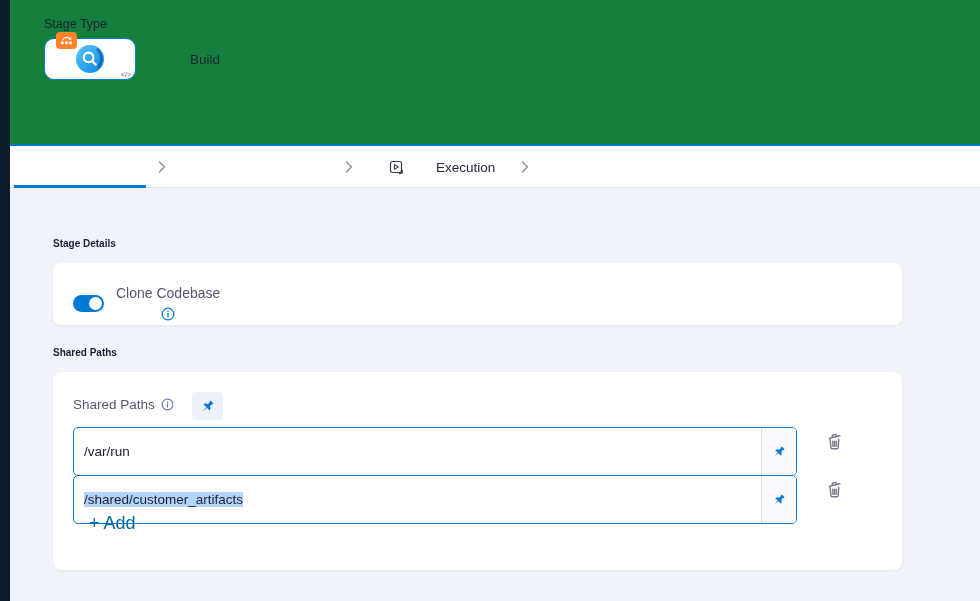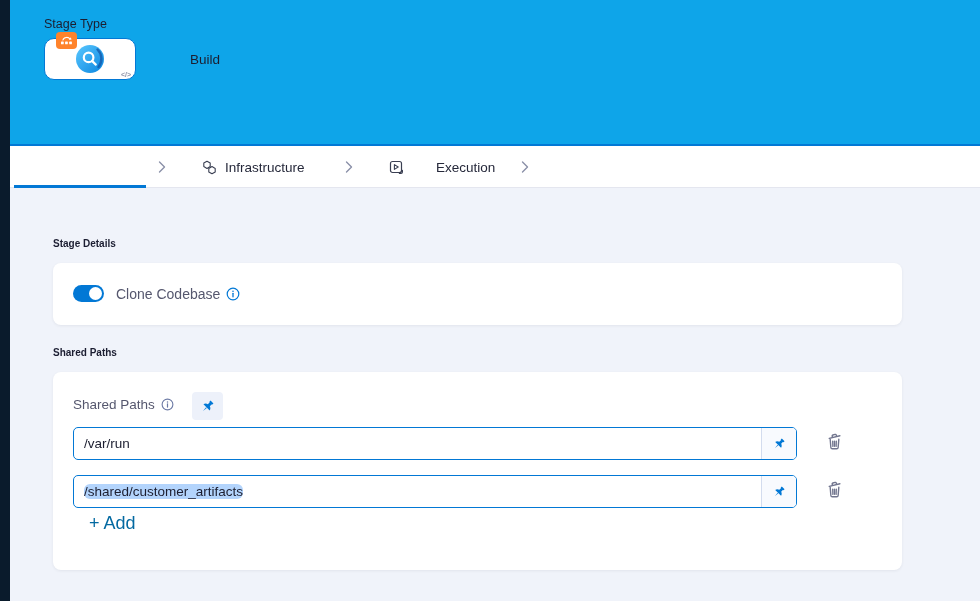--- a/index.html
+++ b/index.html
@@ -4,21 +4,21 @@
 <style>
   * { margin:0; padding:0; box-sizing:border-box; }
   html,body { background:#e9edf5; }
   body { font-family:"Liberation Sans","DejaVu Sans",sans-serif; }
   .screen { position:relative; width:980px; height:601px; background:#f0f3fa; overflow:hidden; }
 
   
   .dark-strip { position:absolute; left:0; top:0; width:10px; height:601px; background:#0a1b2c; }
 
   
-  .top-panel { position:absolute; left:10px; top:0; right:0; height:144px; background:#0ea5e9; }
+  .top-panel { position:absolute; left:10px; top:0; right:0; height:144px; background:#15803d; }
   .stage-type-label { position:absolute; left:34px; top:17px; font-size:12.5px; color:#1c1e30; font-weight:500; }
   .stage-card { position:absolute; left:34px; top:38px; width:92px; height:42px; background:#fff;
                 border:1.6px solid #0278d5; border-radius:10px; }
   .stage-badge { position:absolute; left:11px; top:-7px; width:21px; height:17px; background:#ff832b;
                  border-radius:4px; display:flex; align-items:center; justify-content:center; }
   .stage-logo { position:absolute; left:30px; top:5px; width:30px; height:30px; }
   .code-glyph { position:absolute; right:4px; bottom:1px; font-size:7px; color:#8f93a8; font-weight:700; }
   .stage-name { position:absolute; left:142px; top:52px; font-size:13.5px; color:#1c1e30;margin-left:38px; }
 
   
@@ -34,33 +34,33 @@
   
   .section-heading { position:absolute; font-size:10px; font-weight:700; color:#1b1d31; }
   .card { position:absolute; left:53px; width:849px; background:#fff; border-radius:8px;
           box-shadow:0 1px 3px rgba(40,41,61,.07); }
   .card1 { top:263px; height:62px; }
   .card2 { top:372px; height:198px; }
 
   .toggle-row { position:absolute; left:20px; top:22px; display:flex; align-items:center; gap:12px; }
   .toggle { position:relative; width:31px; height:17px; border-radius:9px; background:#0278d5; cursor:pointer; }
   .toggle .knob { position:absolute; right:2px; top:2px; width:13px; height:13px; border-radius:50%; background:#fff; }
-  .field-label { font-size:14px; color:#55576e; display:flex; align-items:center; gap:6px; }
+  .field-label { font-size:14px; color:#55576e; display:flex; align-items:center; gap:6px;flex-direction:column; }
 
   .sp-label-row { position:absolute; left:20px; top:25px; display:flex; align-items:center; gap:6px;
                   font-size:13.5px; color:#55576e; }
   .pin-button { position:absolute; left:139px; top:20px; width:31px; height:28px; background:#edf1fa;
                 border:none; border-radius:4px; display:flex; align-items:center; justify-content:center; cursor:pointer; }
 
-  .path-row { position:absolute; left:20px; width:724px; height:33px; display:flex;
+  .path-row { position:absolute; left:20px; width:724px; height:49px; display:flex;
               border:1.6px solid #0278d5; border-radius:5px; background:#fff; overflow:hidden; }
   .path-row1 { top:55px; }
   .path-row2 { top:103px; }
   .path-input { flex:1; display:flex; align-items:center; padding:0 10px; font-size:13.5px; color:#1c1e30; cursor:text; }
-  .path-input .sel { background:#b3d4fc;border-radius:6px; }
+  .path-input .sel { background:#b3d4fc; }
   .pin-suffix { width:35px; border-left:1px solid #d3dcee; background:#f8fafe; display:flex;
                 align-items:center; justify-content:center; cursor:pointer; }
   .trash-btn { position:absolute; left:770px; width:22px; height:22px; background:none; border:none;
                cursor:pointer; padding:0; }
   .trash1 { top:60px; } .trash2 { top:108px; }
   .add-link { position:absolute; left:20px; top:141px; font-size:18px; font-weight:500; color:#0369a1; cursor:pointer;margin-left:16px; }
 </style>
 </head>
 <body>
 
@@ -101,27 +101,20 @@
 
   <div class="blue-topline"></div>
   <div class="tabbar">
     <div class="tab-underline"></div>
 
 
     <svg class="chevron" style="left:148px;" width="8" height="12" viewBox="0 0 8 12">
       <polyline points="1.5,1 6.5,6 1.5,11" stroke="#8a90a8" stroke-width="1.4" fill="none" stroke-linecap="round" stroke-linejoin="round"></polyline>
     </svg>
 
-    <div class="tab" style="left:192px;">
-      <svg width="15" height="15" viewBox="0 0 15 15">
-        <path d="M5 1.2L8.2 3v3.6L5 8.4 1.8 6.6V3z" stroke="#3a3f52" stroke-width="1.1" fill="none" stroke-linejoin="round"></path>
-        <path d="M10 6.6l3.2 1.8V12L10 13.8 6.8 12V8.4z" stroke="#3a3f52" stroke-width="1.1" fill="none" stroke-linejoin="round"></path>
-      </svg>
-      <span>Infrastructure</span>
-    </div>
 
     <svg class="chevron" style="left:335px;" width="8" height="12" viewBox="0 0 8 12">
       <polyline points="1.5,1 6.5,6 1.5,11" stroke="#8a90a8" stroke-width="1.4" fill="none" stroke-linecap="round" stroke-linejoin="round"></polyline>
     </svg>
 
     <div class="tab" style="left:379px;gap:32px;">
       <svg width="15" height="15" viewBox="0 0 15 15">
         <rect x="1.5" y="1.5" width="11" height="11" rx="2" stroke="#3a3f52" stroke-width="1.2" fill="none"></rect>
         <path d="M5.4 4.6L9.2 7l-3.8 2.4z" stroke="#3a3f52" stroke-width="1.1" fill="none" stroke-linejoin="round"></path>
         <path d="M13.4 10.4v1.6a1.4 1.4 0 0 1-1.4 1.4h-1.6" stroke="#3a3f52" stroke-width="1.2" fill="none" stroke-linecap="round"></path>

